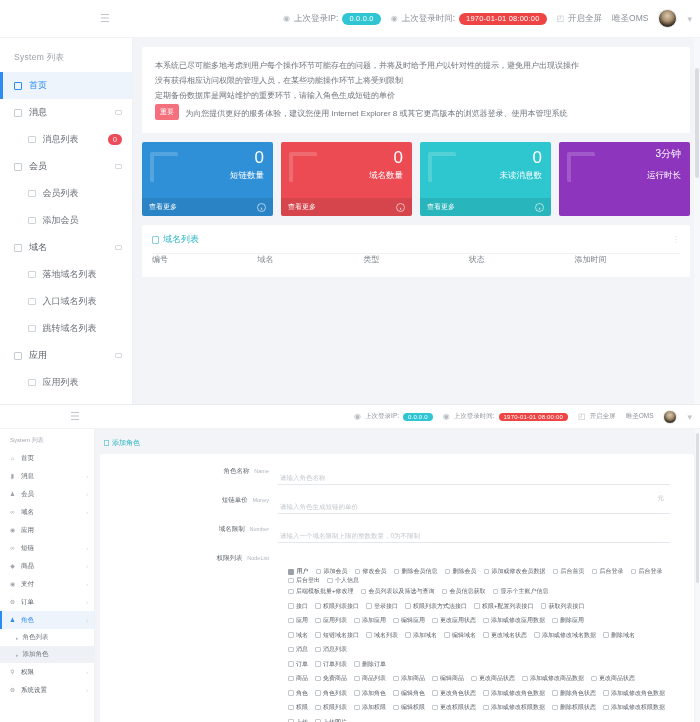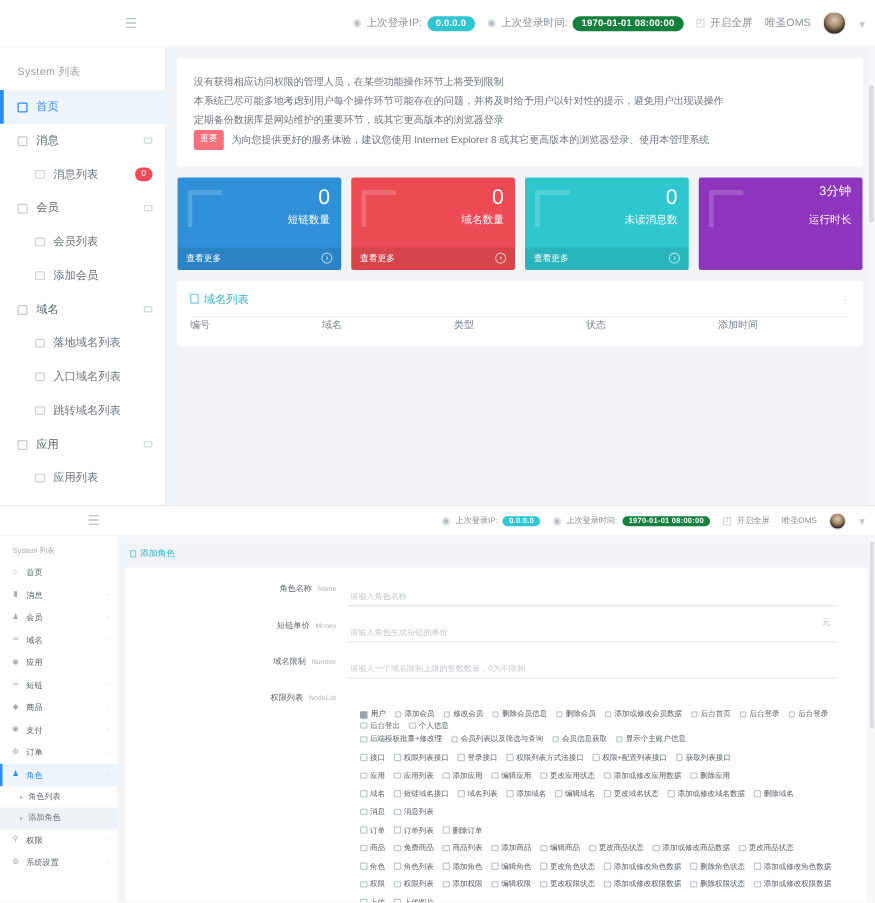--- a/index.html
+++ b/index.html
@@ -17,23 +17,23 @@
   .topbar {
     height: 38px; background: #fff; display:flex; align-items:center;
     border-bottom: 1px solid #f0f2f5; position:relative;
   }
   .tb-left-icon { width: 14px; height:14px; margin-left:100px; color:#c2c6cc; font-size:11px; }
   .tb-right { margin-left:auto; display:flex; align-items:center; gap:10px; padding-right:8px; }
   .tb-item { display:flex; align-items:center; gap:4px; font-size:8.5px; color:#8a9099; white-space:nowrap; }
   .tb-ico { font-size:8px; color:#b8bdc4; }
   .pill {
     background:#2fc5d2; color:#fff; border-radius:9px; padding:1.5px 7px;
-    font-size:7.5px; font-weight:bold; letter-spacing:.2px;
-  }
-  .pill.red { background:#15803d; }
+    font-size:7.5px; font-weight:normal; letter-spacing:.2px;
+  }
+  .pill.red { background:#ef4444; }
   .avatar {
     width:19px; height:19px; border-radius:50%;
     background: radial-gradient(circle at 50% 35%, #d9c9b4 0%, #a98f6e 38%, #3a3128 70%, #1b1712 100%);
     border:1px solid #e6e8eb; flex:none;
   }
   .tb-end { font-size:9px; color:#c2c6cc; }
 
   .body-row { display:flex; height: 387px; background:#f2f4f7; }
 
   
@@ -263,23 +263,23 @@
         <span class="sq"></span>
         <span>添加应用</span>
       </div>
 
       <div class="side-collapse">▤</div>
     </div>
 
     <div class="main">
 
       <div class="card panel-intro">
+        <p>本系统已尽可能多地考虑到用户每个操作环节可能存在的问题，并将及时给予用户以针对性的提示，避免用户出现误操作</p>
         <p>没有获得相应访问权限的管理人员，在某些功能操作环节上将受到限制</p>
-        <p>本系统已尽可能多地考虑到用户每个操作环节可能存在的问题，并将及时给予用户以针对性的提示，避免用户出现误操作</p>
-        <p>定期备份数据库是网站维护的重要环节，或其它更高版本的浏览器登录</p>
+        <p>定期备份数据库是网站维护的重要环节，请输入角色生成短链的单价</p>
         <p>
           <span class="tag-red">重要</span>
           <span>为向您提供更好的服务体验，建议您使用 Internet Explorer 8 或其它更高版本的浏览器登录、使用本管理系统</span>
         </p>
       </div>
 
       <div class="stats">
         <div class="stat" style="background:#2f90d8">
           <span class="ghost"></span>
           <span class="num">0</span>

